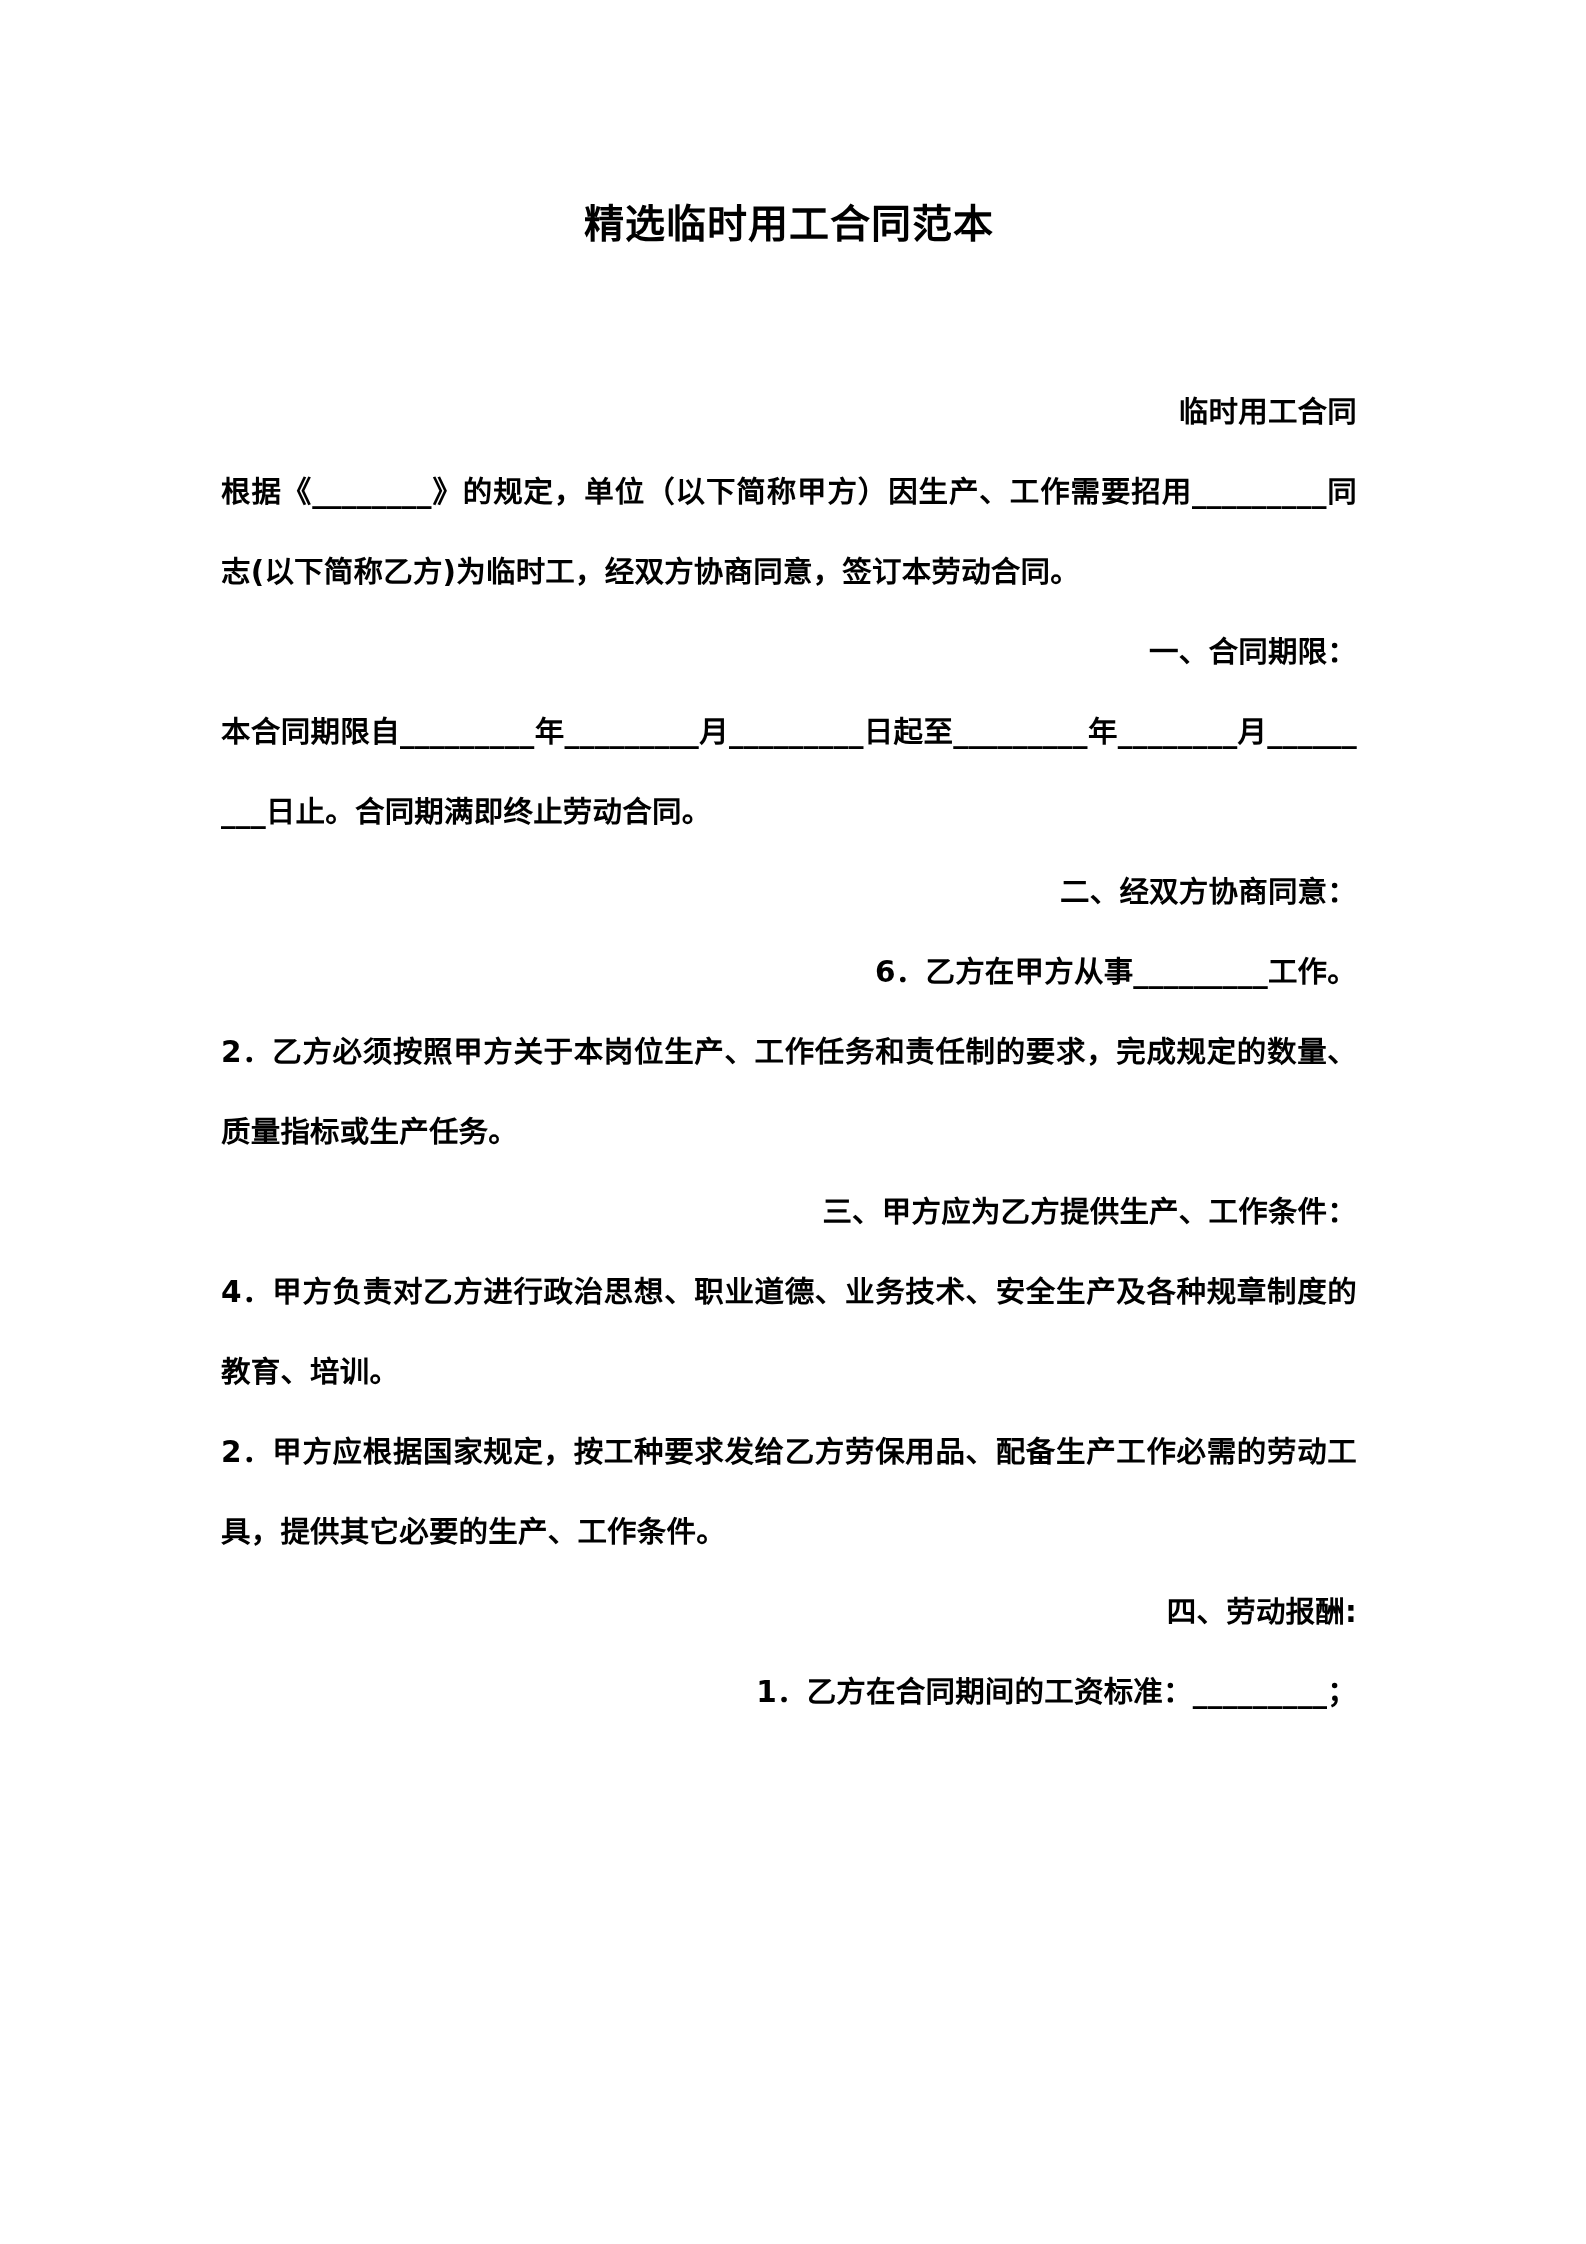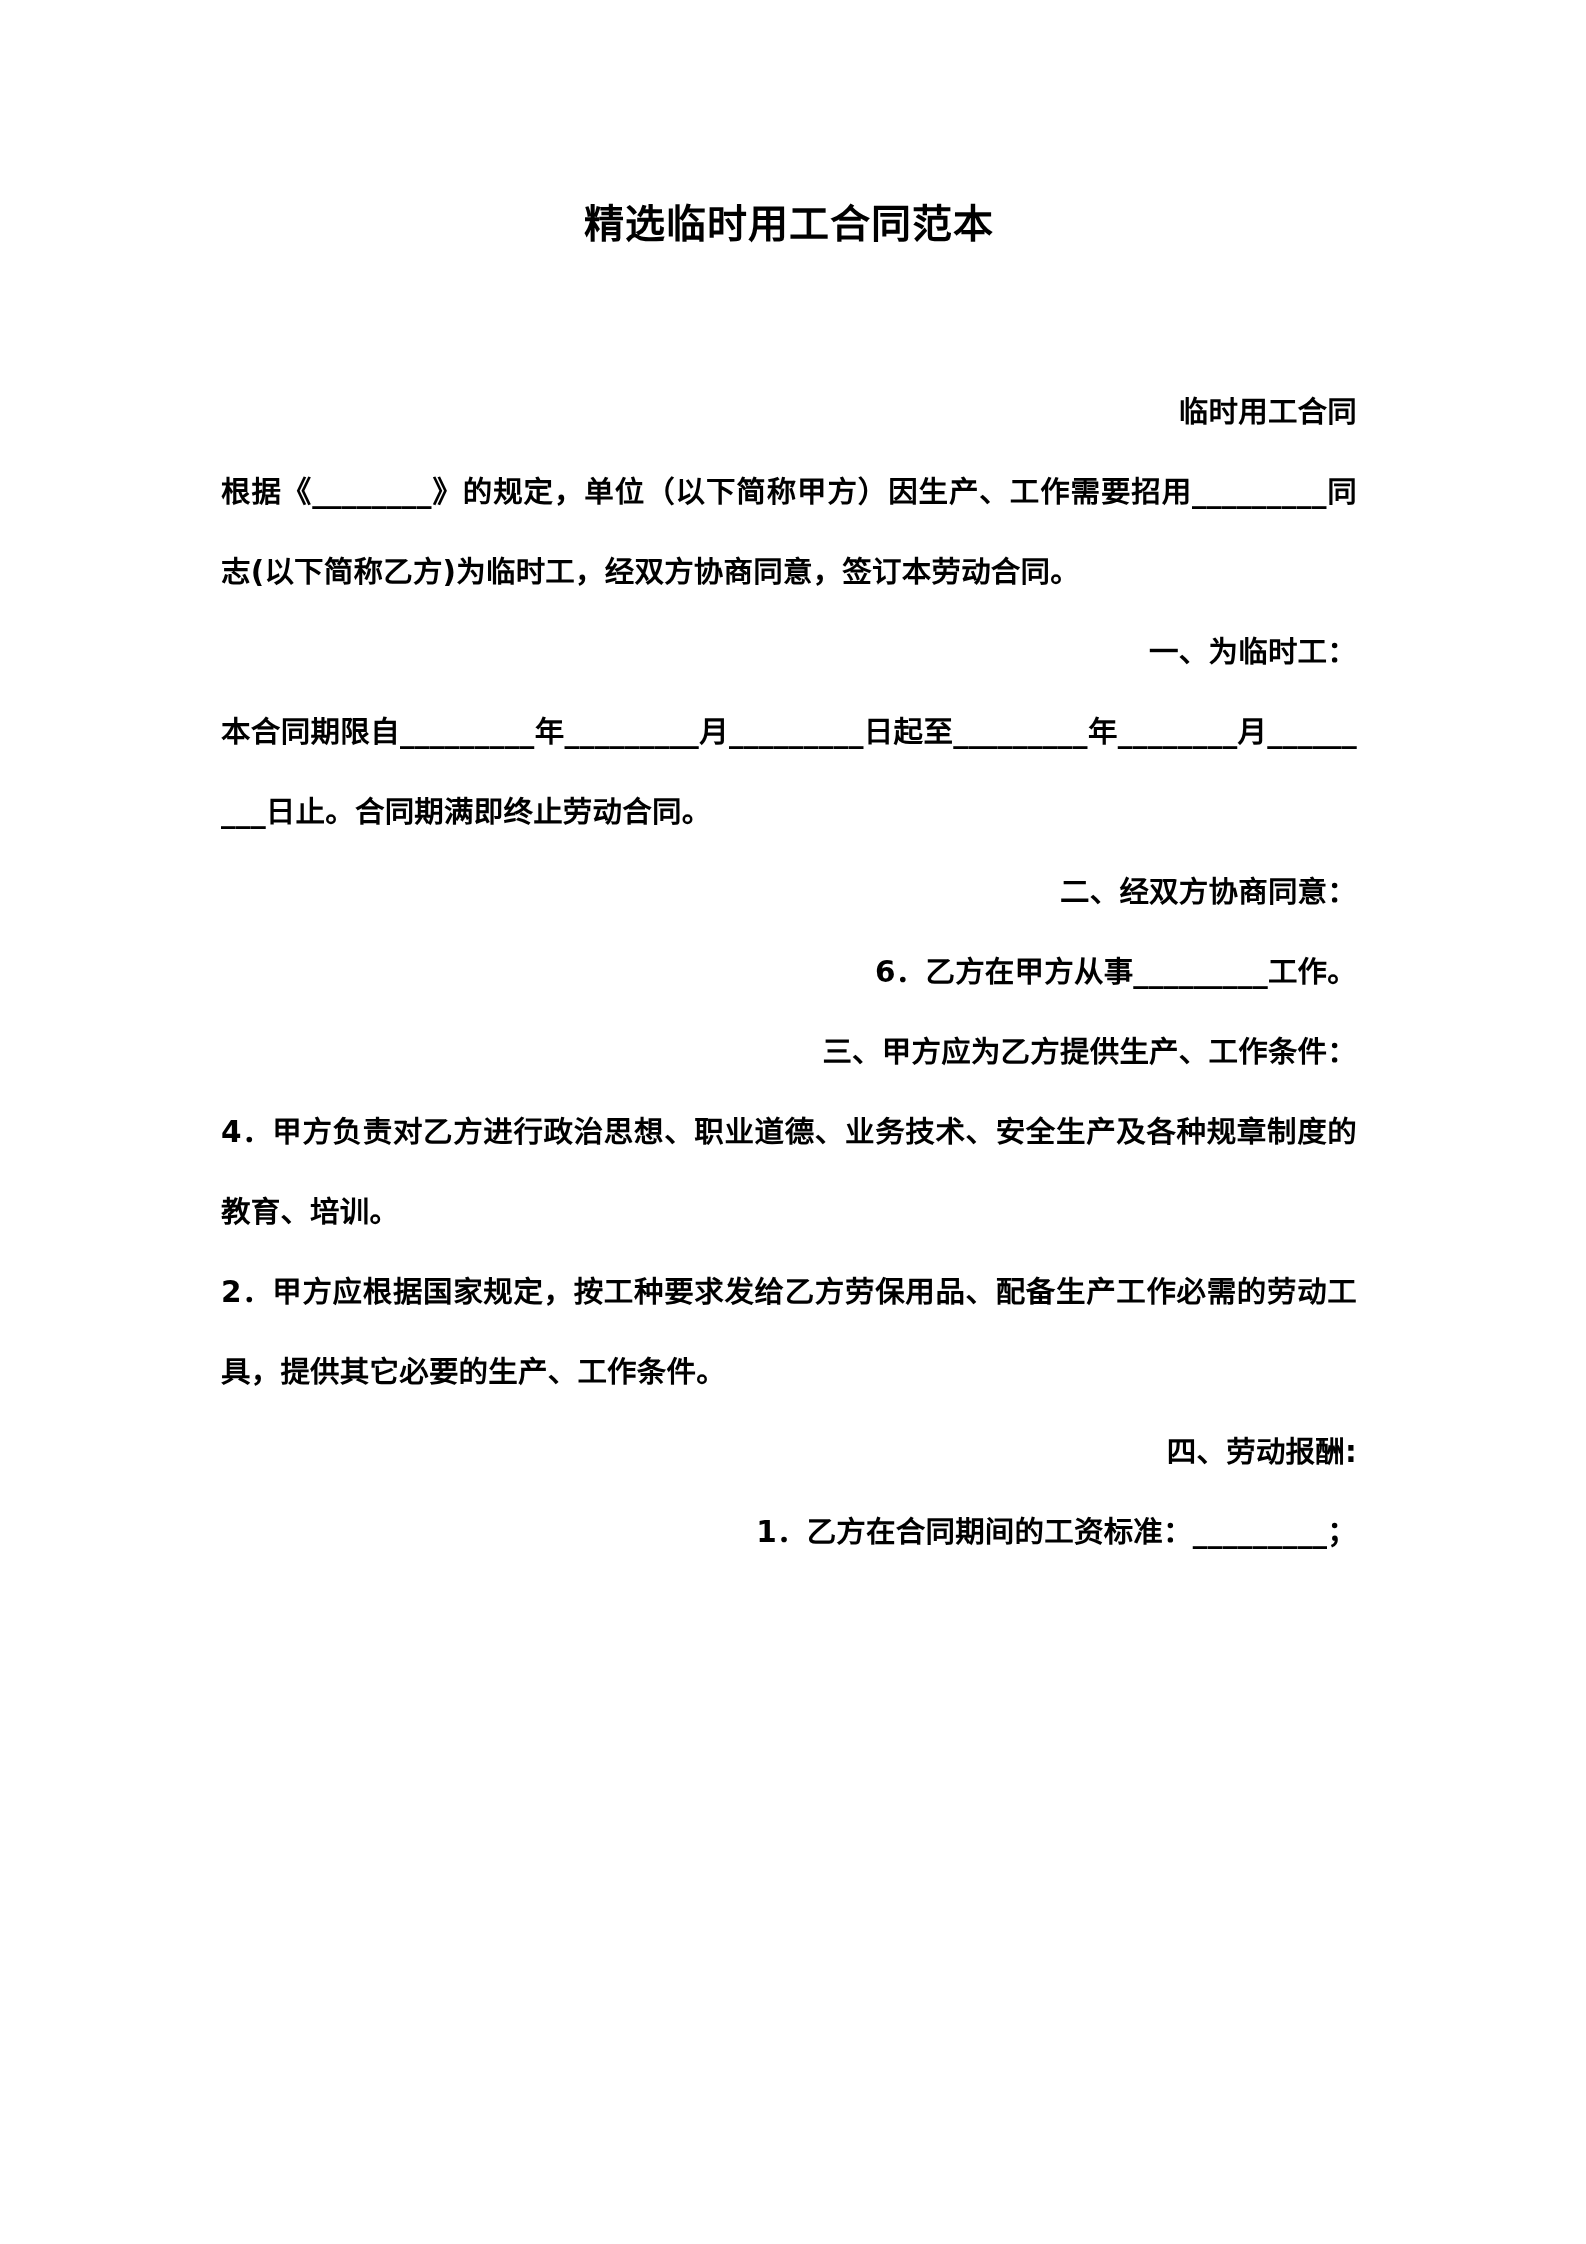--- a/index.html
+++ b/index.html
@@ -60,24 +60,25 @@
 </head>
 <body>
 
 <div class="page">
 
   <h1 class="doc-title">精选临时用工合同范本</h1>
 
   <div class="body-block">
     <p class="para">临时用工合同</p>
     <p class="para justify">根据《________》的规定，单位（以下简称甲方）因生产、工作需要招用_________同志(以下简称乙方)为临时工，经双方协商同意，签订本劳动合同。</p>
-    <p class="para">一、为临时工：</p>
+    <p class="para">一、合同期限：</p>
     <p class="para spread">本合同期限自_________年_________月_________日起至_________年________月_________日止。合同期满即终止劳动合同。</p>
     <p class="para">二、经双方协商同意：</p>
     <p class="para">6．乙方在甲方从事_________工作。</p>
+    <p class="para justify">2．乙方必须按照甲方关于本岗位生产、工作任务和责任制的要求，完成规定的数量、质量指标或生产任务。</p>
     <p class="para">三、甲方应为乙方提供生产、工作条件：</p>
     <p class="para justify">4．甲方负责对乙方进行政治思想、职业道德、业务技术、安全生产及各种规章制度的教育、培训。</p>
     <p class="para justify">2．甲方应根据国家规定，按工种要求发给乙方劳保用品、配备生产工作必需的劳动工具，提供其它必要的生产、工作条件。</p>
     <p class="para">四、劳动报酬:</p>
     <p class="para">1．乙方在合同期间的工资标准：_________；</p>
   </div>
 
 </div>
 
 </body></html>

